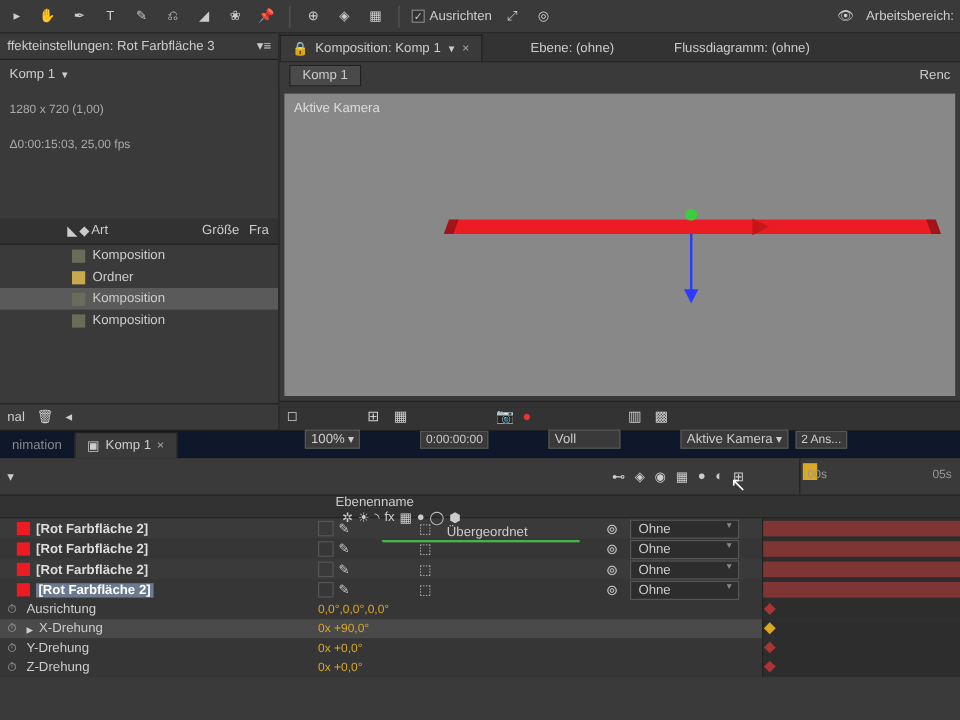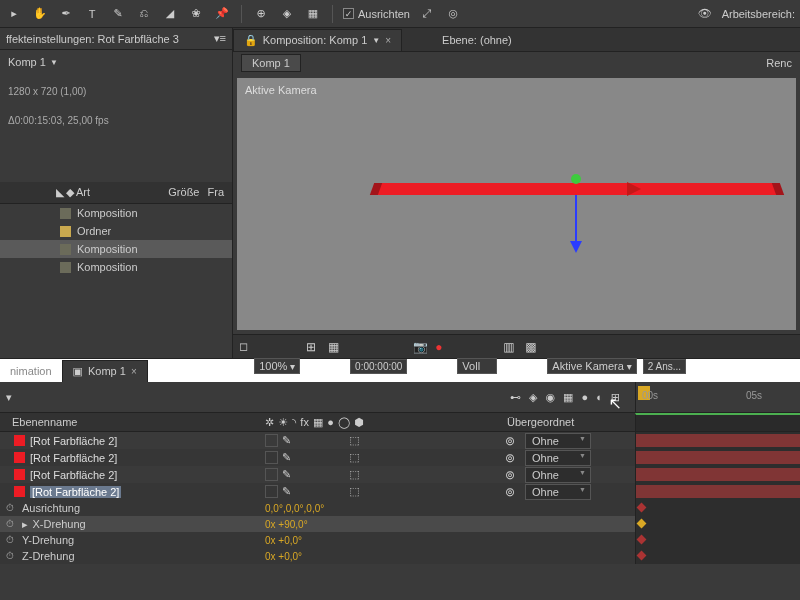--- a/index.html
+++ b/index.html
@@ -48,45 +48,45 @@
 .red-bar::after { right: -5px; transform: skewX(20deg); }
 .arrow-red { position: absolute; top: 104px; left: 390px; width: 0; height: 0; border-left: 14px solid #c41818; border-top: 7px solid transparent; border-bottom: 7px solid transparent; }
 .green-dot { position: absolute; top: 96px; left: 334px; width: 10px; height: 10px; background: #3dcc3d; border-radius: 50%; }
 .blue-line { position: absolute; top: 117px; left: 338px; width: 2px; height: 48px; background: #2a3cff; }
 .blue-arrow { position: absolute; top: 163px; left: 333px; width: 0; height: 0; border-top: 12px solid #2a3cff; border-left: 6px solid transparent; border-right: 6px solid transparent; }
 
 .viewer-foot { height: 24px; background: #333; display: flex; align-items: center; padding: 0 6px; gap: 6px; border-top: 1px solid #222; }
 .viewer-foot .ctrl { padding: 1px 4px; background: #3a3a3a; border: 1px solid #555; font-size: 10px; margin-top: 39px; }
 .viewer-foot .icon { width: 16px; font-size: 12px; }
 
-.timeline-tabs { height: 24px; background: #ffffff; display: flex; align-items: center; border-top: 1px solid #222; }
+.timeline-tabs { height: 24px; background: #0f172a; display: flex; align-items: center; border-top: 1px solid #222; }
 
 .timeline-tools { height: 30px; background: #3a3a3a; display: flex; align-items: center; padding: 0 6px; gap: 8px; position: relative; }
 .timeline-tools .right-icons { position: absolute; right: 180px; display: flex; gap: 8px; }
-.ruler { position: absolute; right: 0; top: 0; width: 165px; height: 30px; border-left: 1px solid #222; }
+.ruler { position: absolute; right: 0; top: 0; width: 134px; height: 30px; border-left: 1px solid #222; }
 .cti { position: absolute; left: 2px; top: 4px; width: 12px; height: 14px; background: #d9a825; }
 .ruler-label { position: absolute; font-size: 10px; color: #999; top: 8px; }
 
-.timeline-head { height: 20px; background: #323232; display: flex; align-items: center; border-top: 1px solid #222; border-bottom: 1px solid #222; }
+.timeline-head { height: 20px; background: #323232; display: flex; align-items: center; border-top: 1px solid #222; border-bottom: 1px solid #222; flex-direction: column; }
 .th-name { width: 265px; padding-left: 12px; }
 .th-switches { width: 230px; font-size: 10px; color: #888; display: flex; gap: 4px; }
 .th-parent { flex: 1; padding-left: 12px; }
 .th-track { width: 165px; border-left: 1px solid #222; height: 100%; background: #2a2a2a; }
 .th-track.green-line { border-top: 2px solid #4caf50; }
 
 .layer-row { height: 17px; display: flex; align-items: center; background: #3a3a3a; }
 .layer-row.alt { background: #363636; }
 .lr-label { width: 265px; display: flex; align-items: center; gap: 5px; padding-left: 14px; }
 .lr-label .red-sw { width: 11px; height: 11px; background: #ed1c24; }
-.lr-label .brack { color: #ddd; }
+.lr-label .brack { color: #ddd; font-weight: bold; }
 .lr-switches { width: 230px; display: flex; gap: 4px; align-items: center; }
 .sw { width: 13px; height: 13px; border: 1px solid #555; }
 .lr-parent { flex: 1; display: flex; align-items: center; gap: 6px; padding-left: 10px; }
 .pickwhip { width: 14px; font-size: 12px; }
-.parent-dd { background: #2d2d2d; border: 1px solid #555; padding: 1px 14px 1px 6px; position: relative; width: 66px; }
+.parent-dd { background: #2d2d2d; border: 1px solid #555; padding: 1px 14px 1px 6px; position: relative; width: 91px; }
 .parent-dd::after { content: "▼"; position: absolute; right: 4px; font-size: 7px; color: #888; }
 .lr-track { width: 165px; border-left: 1px solid #222; height: 100%; position: relative; background: #2d2d2d; }
 .lr-track .bar { position: absolute; left: 0; top: 2px; bottom: 2px; right: 0; background: #803535; }
 .layer-row.selected .lr-label .brack { background: #6b7a8f; color: #fff; padding: 0 2px; }
 
 .prop-row { height: 16px; display: flex; align-items: center; background: #363636; }
 .prop-row.sel { background: #4a4a4a; }
 .pr-label { width: 265px; display: flex; align-items: center; gap: 5px; padding-left: 6px; }
 .stopwatch { width: 11px; font-size: 10px; color: #aaa; }
 .pr-value { width: 230px; color: #d9a825; font-size: 10px; }
@@ -160,32 +160,40 @@
       </div>
       <div class="project-row selected" style="padding-left:60px">
         <span class="swatch"></span>
         <span>Komposition</span>
       </div>
       <div class="project-row" style="padding-left:60px">
         <span class="swatch"></span>
         <span>Komposition</span>
       </div>
     </div>
+    <div class="project-foot">
+      <span>nal</span>
+      <span>🗑</span>
+      <span>◂</span>
+    </div>
   </div>
 
   <div class="viewer">
     <div class="viewer-tabs">
       <div class="tab">
         <span>🔒</span>
         <span><span>Komposition:</span> <span>Komp 1</span></span>
         <span class="arrow">▼</span>
         <span class="close-x">×</span>
       </div>
       <div class="tab inactive" style="margin-left:30px;border:none;background:transparent">
         <span>Ebene: (ohne)</span>
+      </div>
+      <div class="tab inactive" style="margin-left:30px;border:none;background:transparent">
+        <span>Flussdiagramm: (ohne)</span>
       </div>
     </div>
     <div class="sub-tabs">
       <div class="sub-tab">Komp 1</div>
       <span style="margin-left:auto">Renc</span>
     </div>
     <div class="canvas">
       <div class="camera-label">Aktive Kamera</div>
       <div class="red-bar"></div>
       <div class="arrow-red"></div>
@@ -194,21 +202,21 @@
       <div class="blue-arrow"></div>
     </div>
     <div class="viewer-foot">
       <span>◻</span>
       <span class="ctrl"><span>100%</span> ▾</span>
       <span class="icon">⊞</span>
       <span class="icon">▦</span>
       <span class="ctrl">0:00:00:00</span>
       <span class="icon">📷</span>
       <span class="icon" style="color:#e33">●</span>
-      <span class="ctrl" style="width:40px"><span>Voll</span></span>
+      <span class="ctrl" style="width:60px"><span>Voll</span></span>
       <span class="icon">▥</span>
       <span class="icon">▩</span>
       <span class="ctrl"><span>Aktive Kamera</span> ▾</span>
       <span class="ctrl">2 Ans...</span>
     </div>
   </div>
 </div>
 
 <div class="timeline-tabs">
   <div class="tab inactive" style="border:none;background:transparent">nimation</div>

